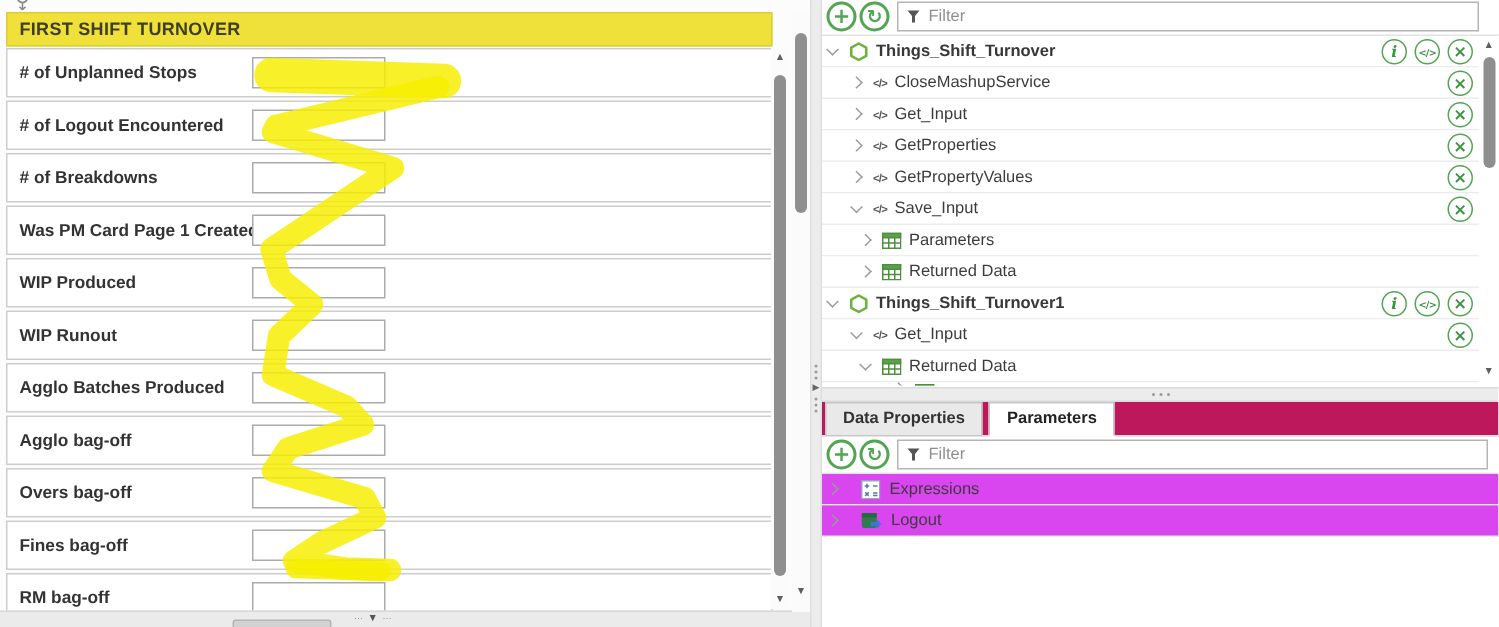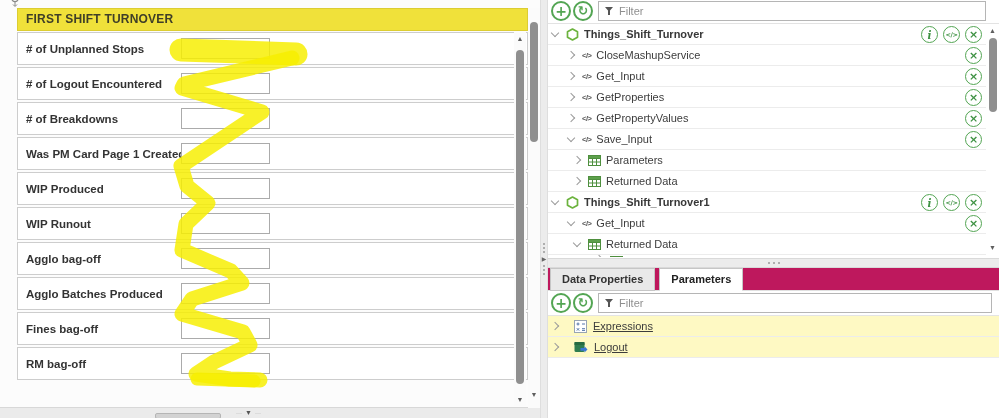--- a/index.html
+++ b/index.html
@@ -6,21 +6,21 @@
   html,body { width:999px; height:418px; }
   body {
     position:relative; overflow:hidden; background:#ffffff;
     font-family:"Liberation Sans", sans-serif; color:#3c3c3c;
   }
 
   
   .left-region { position:absolute; left:0; top:0; width:540px; height:418px; background:#fcfcfc; }
   .move-glyph { position:absolute; left:9px; top:-5px; z-index:2; }
 
-  .form-panel { position:absolute; left:17px; top:0; width:512px; height:418px; }
+  .form-panel { position:absolute; left:4px; top:0; width:512px; height:418px; }
   .form-header {
     position:absolute; left:0; top:8px; width:511px; height:23px;
     background:#F0E13A; border:1px solid #DCCD32;
     font-size:12px; font-weight:bold; color:#3F3F28;
     line-height:21px; padding-left:8px; letter-spacing:.2px;
   }
   .form-rows { position:absolute; left:0; top:32px; width:511px; }
   .frow {
     position:relative; height:33px; margin-bottom:2px;
     background:#fff; border:1px solid #cdcdcd;
@@ -129,21 +129,21 @@
   .tabs { position:absolute; left:0; top:268px; width:451px; height:23px; display:flex; padding-left:2px; border-bottom:1px solid #e0e0e0; background:#be185d; }
   .tab {
     height:23px; line-height:21px; padding:0 11px; font-size:11px; font-weight:bold; color:#333;
     border:1px solid #c6c6c6; background:#e9e9e9; cursor:pointer; margin-right:4px;
   }
   .tab.active { background:#fff; border-bottom:1px solid #fff; color:#222; }
 
   .fnrows { position:absolute; left:0; top:316px; width:451px; }
   .fnrow {
     height:21px; border-bottom:1px solid #ececec; display:flex; align-items:center;
-    padding-left:4px; background:#fef9c3; cursor:pointer;text-decoration:underline;
+    padding-left:4px; background:#d946ef; cursor:pointer;
   }
   .fnrow .tico { margin-right:6px; }
   .fnrow .tlabel { font-size:11px; }
 </style>
 </head>
 <body>
 
 <div class="left-region">
 
   <svg class="move-glyph" width="12" height="12">
@@ -173,25 +173,29 @@
       </div>
       <div class="frow">
         <span class="flabel">WIP Produced</span>
         <input class="finput" style="">
       </div>
       <div class="frow">
         <span class="flabel">WIP Runout</span>
         <input class="finput" style="">
       </div>
       <div class="frow">
+        <span class="flabel">Agglo Batches Produced</span>
+        <input class="finput" style="">
+      </div>
+      <div class="frow">
         <span class="flabel">Agglo bag-off</span>
         <input class="finput" style="">
       </div>
       <div class="frow">
-        <span class="flabel">Agglo Batches Produced</span>
+        <span class="flabel">Overs bag-off</span>
         <input class="finput" style="">
       </div>
       <div class="frow">
         <span class="flabel">Fines bag-off</span>
         <input class="finput" style="">
       </div>
       <div class="frow">
         <span class="flabel">RM bag-off</span>
         <input class="finput" style="">
       </div>

